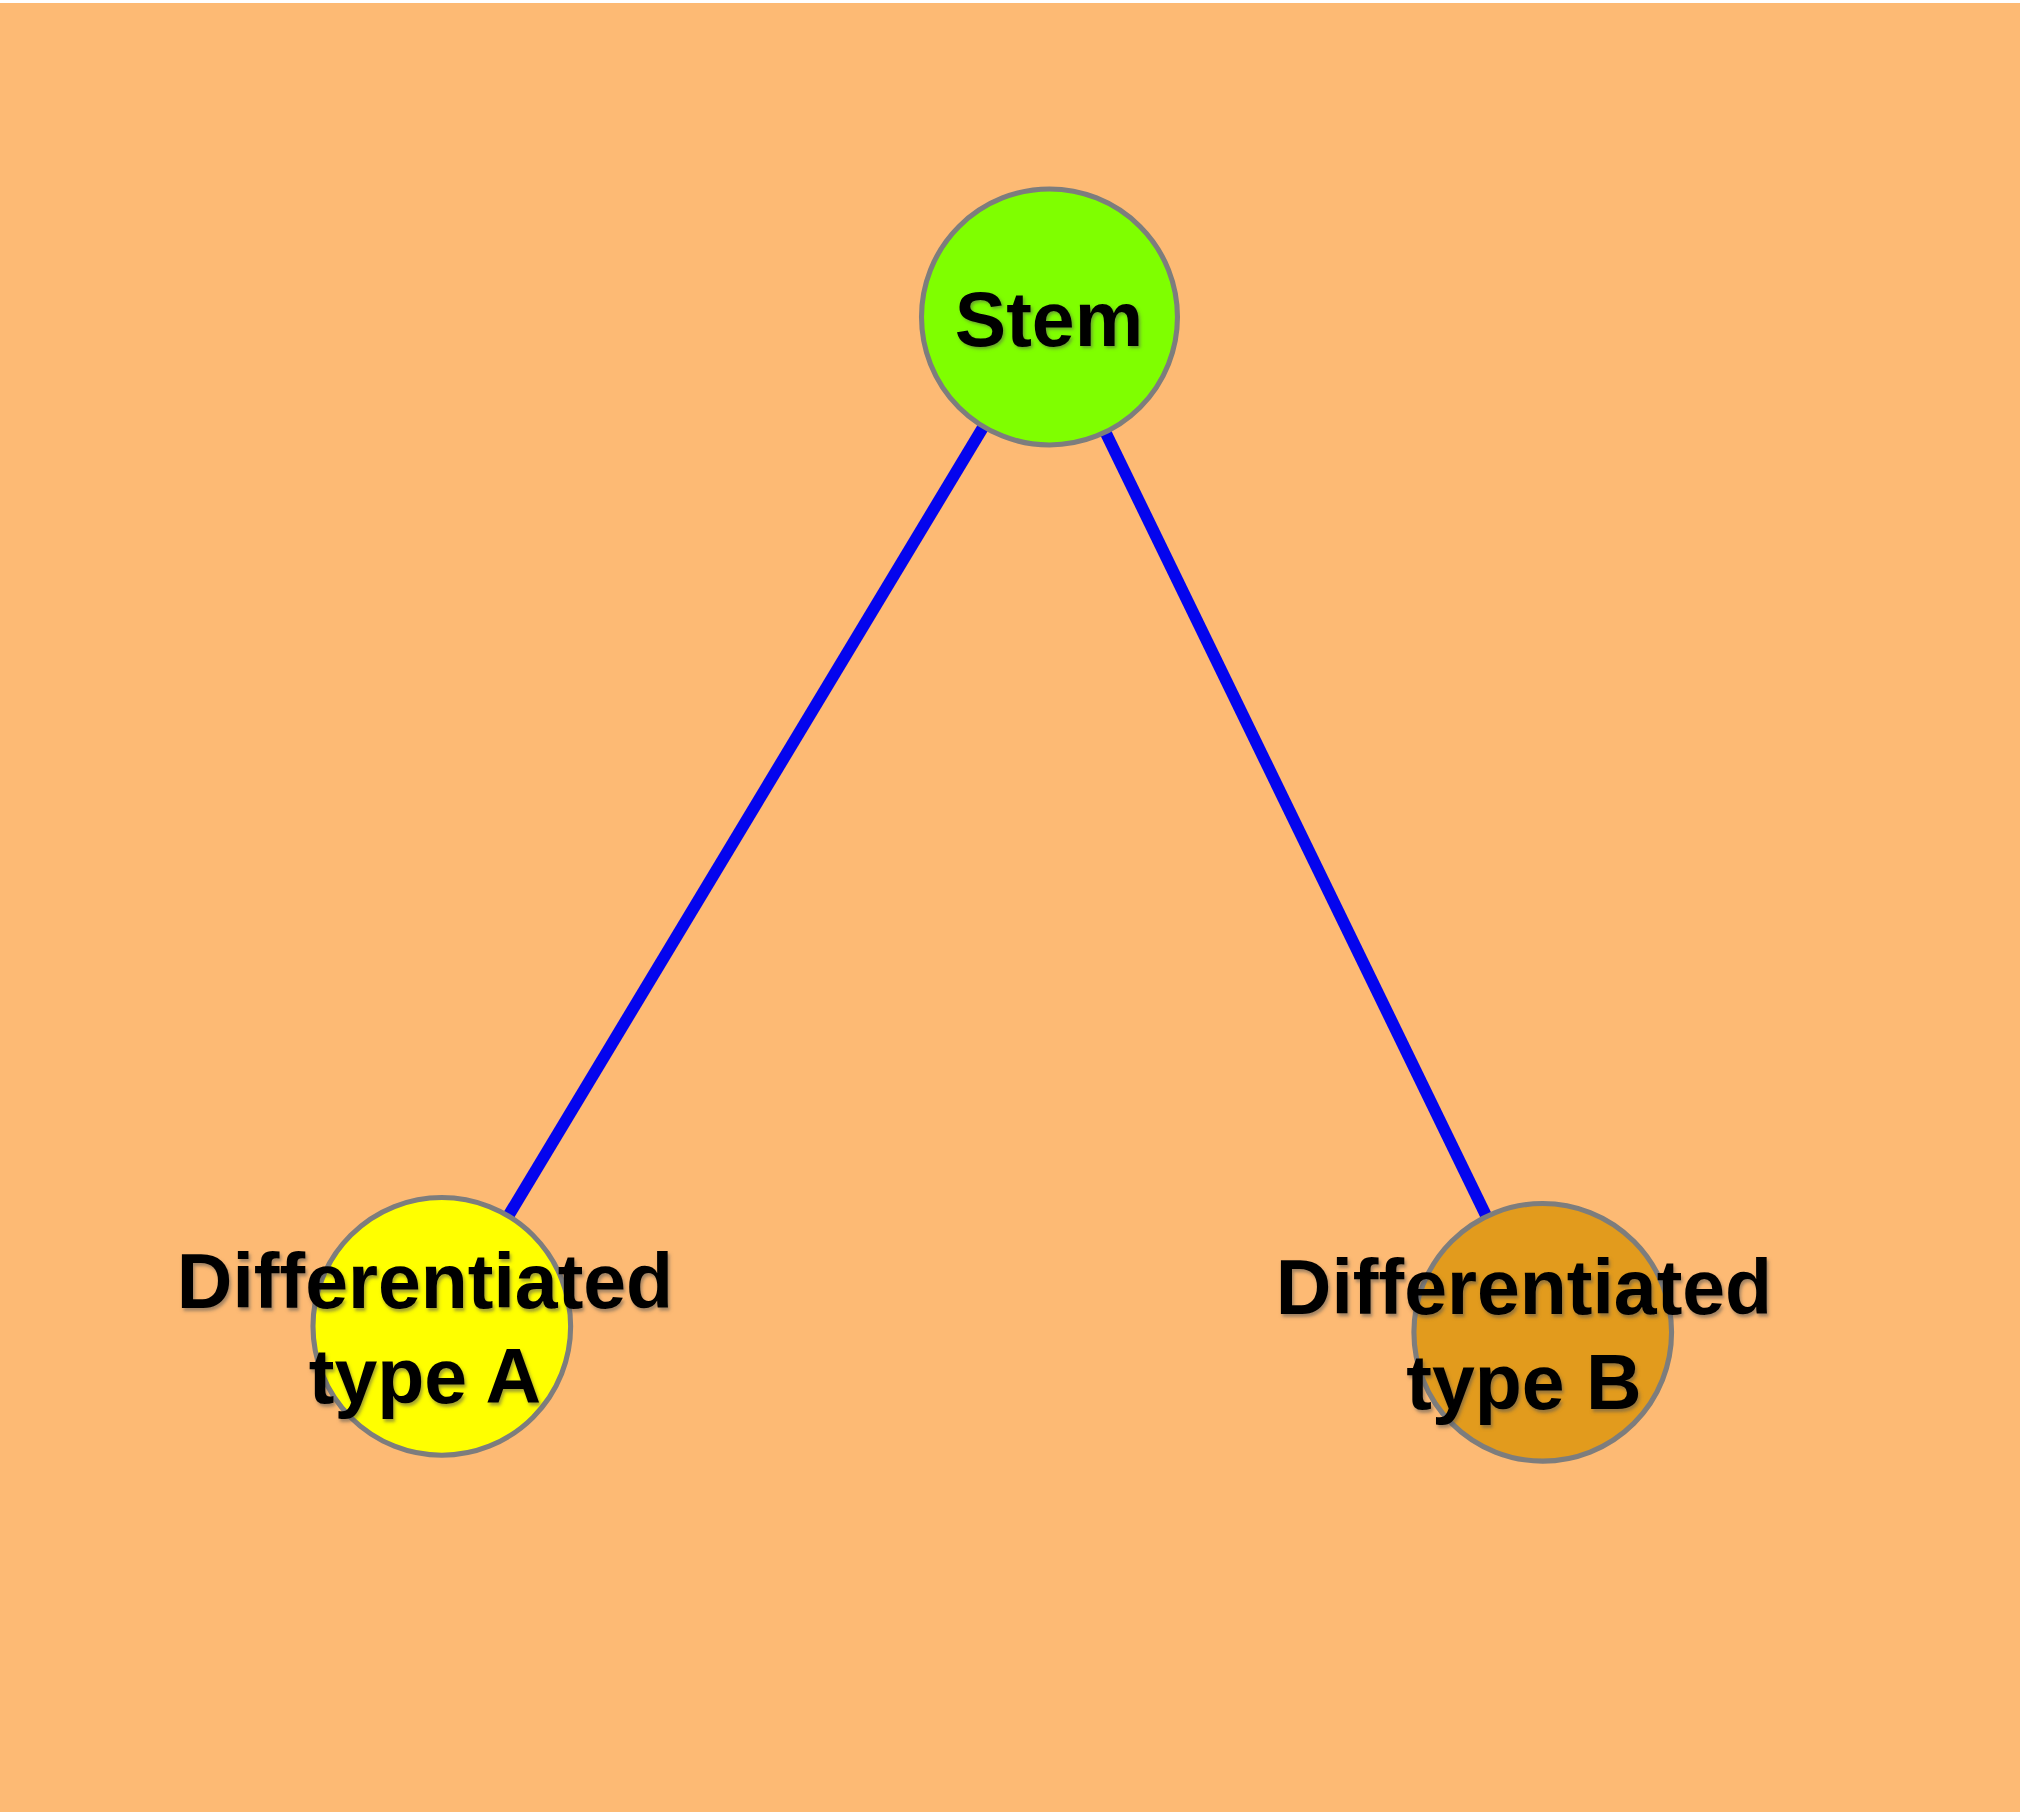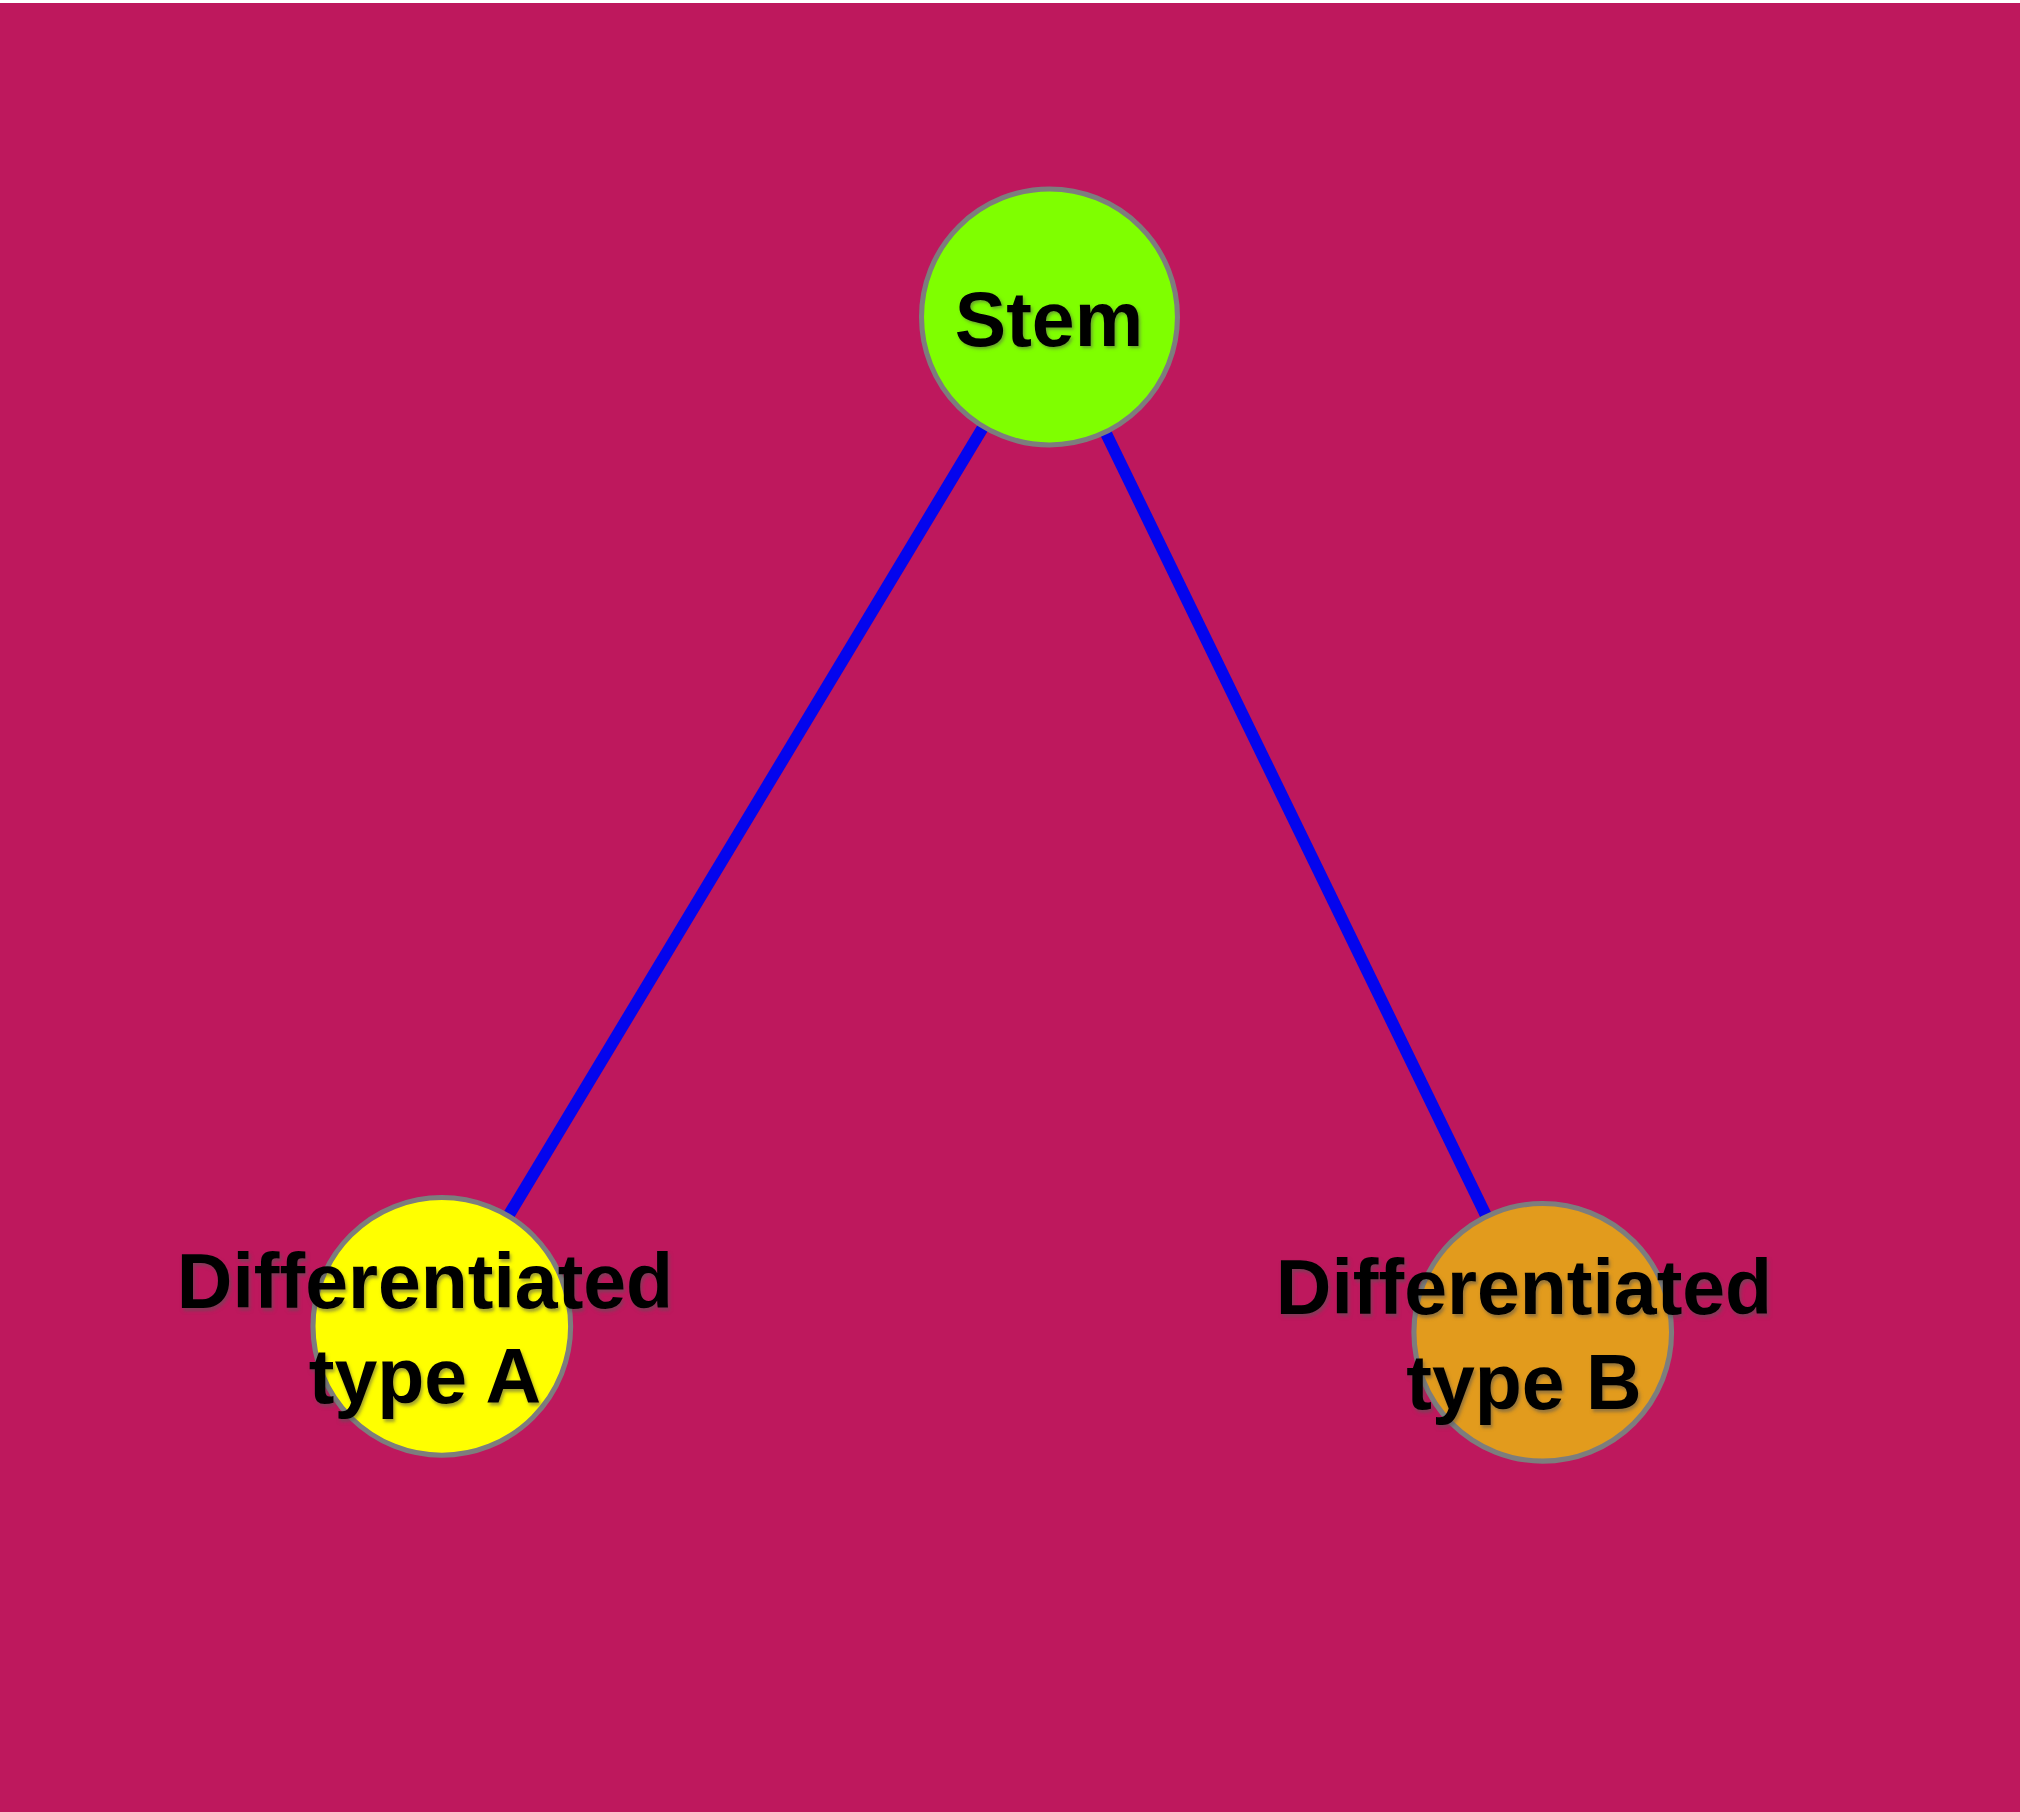--- a/index.html
+++ b/index.html
@@ -7,21 +7,21 @@
     padding: 0;
     background: #cbcbf8;
   }
   body {
     font-family: "Liberation Sans", sans-serif;
   }
   .stage {
     position: relative;
     width: 2021px;
     height: 1812px;
-    background: #be185d;
+    background: #fdba74;
     overflow: hidden;
   }
   .top-strip {
     position: absolute;
     top: 0;
     left: 0;
     width: 100%;
     height: 2.5px;
     background: #ffffff;
   }

